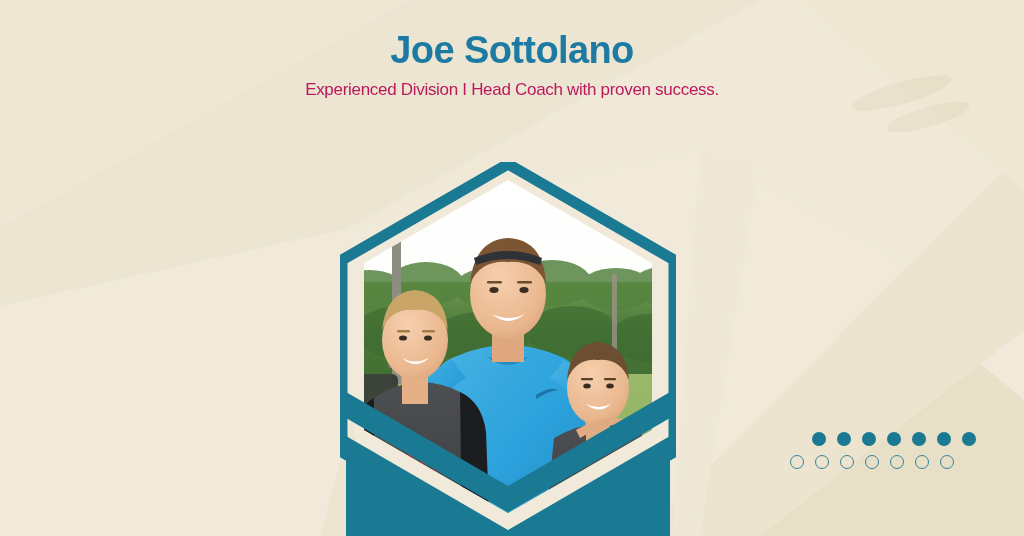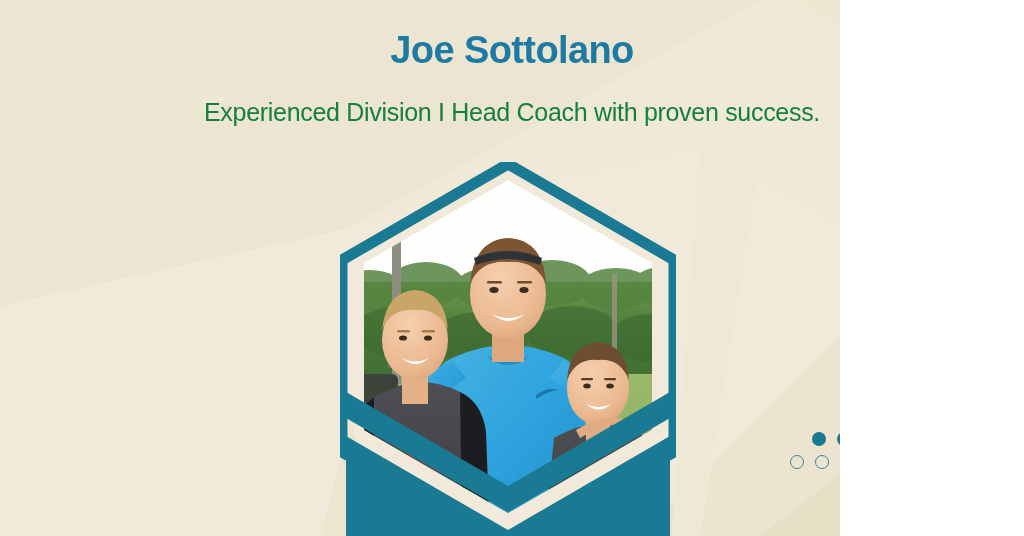--- a/index.html
+++ b/index.html
@@ -4,21 +4,21 @@
 <title>Joe Sottolano Banner</title>
 <style>
   * { margin:0; padding:0; box-sizing:border-box; }
   html,body{
     width:1024px; height:536px;
     font-family:"Liberation Sans", sans-serif;
     overflow:hidden;
   }
   #banner{
     position:relative;
-    width:840px; height:536px;
+    width:1024px; height:536px;
     background:#f0e9d8;
     overflow:hidden;
   }
 
   
   #bg-decor{
     position:absolute; inset:0;
     width:1024px; height:536px;
   }
 
@@ -31,25 +31,25 @@
     z-index:6;
   }
   #page-title{
     font-size:38px;
     font-weight:bold;
     letter-spacing:-0.6px;
     color:#1d7ba3;
     line-height:1.16;
   }
   #page-subtitle{
-    margin-top:25px;
-    font-size:25px;
+    margin-top:8px;
+    font-size:17px;
     font-weight:400;
     letter-spacing:-0.3px;
-    color:#15803d;
+    color:#be185d;
     line-height:1.2;
   }
 
   
   #hex-photo-frame{
     position:absolute;
     left:340px; top:162px;
     width:336px; height:375px;
     z-index:5;
   }

